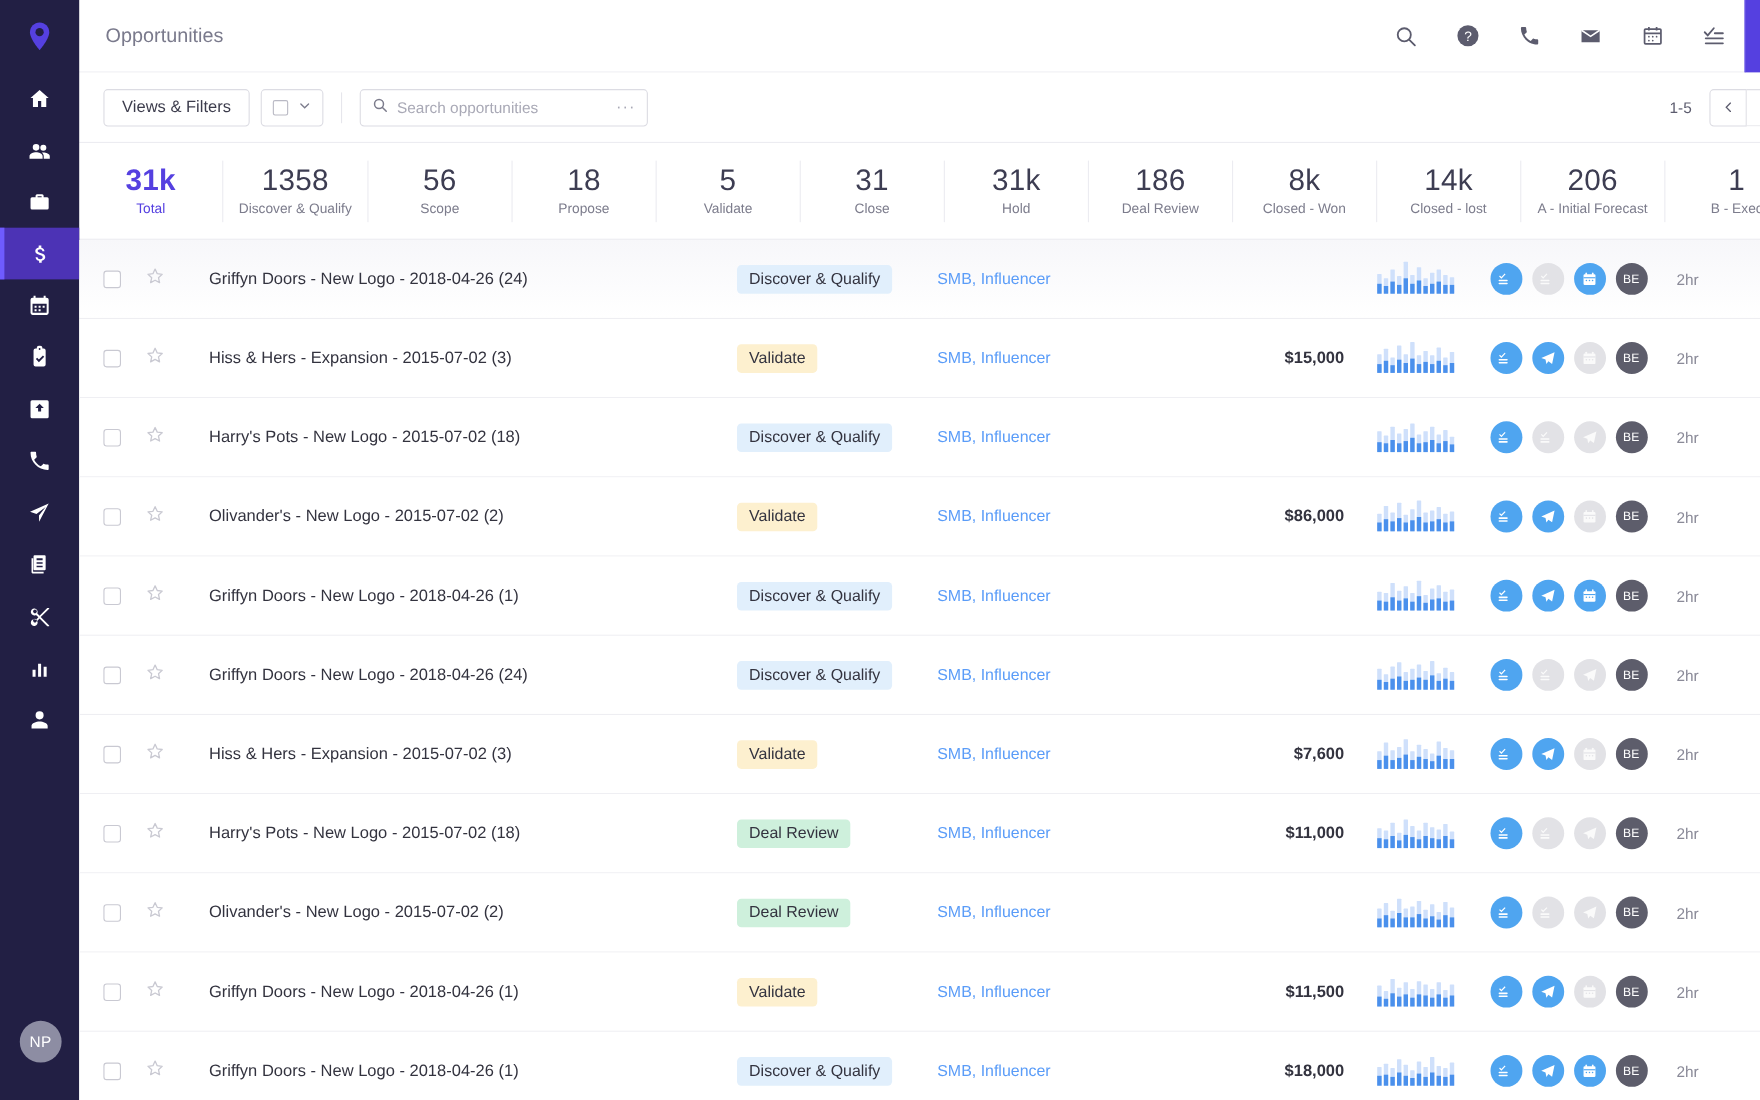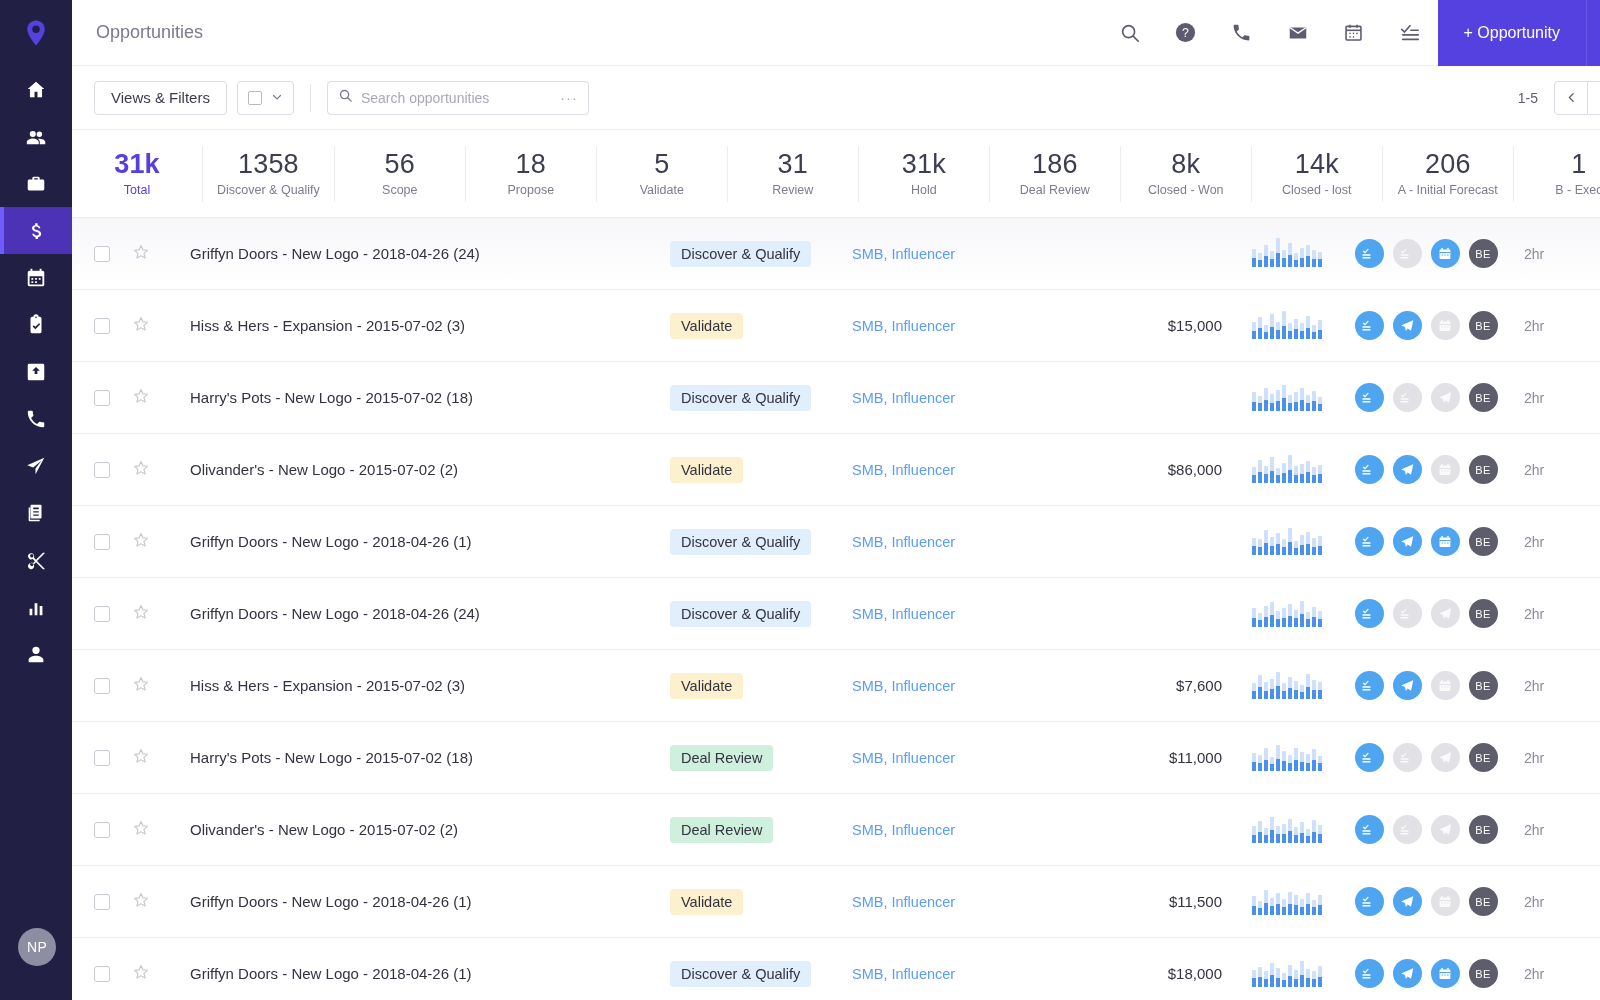--- a/index.html
+++ b/index.html
@@ -165,21 +165,21 @@
   }
   .badge.blue { background: #e1effc; }
   .badge.yellow { background: #fdf0cf; }
   .badge.green { background: #cef0dc; }
   .tags {
     width: 230px; flex: 0 0 230px; font-size: 14.5px; color: #5a9cf8;
     cursor: pointer; white-space: nowrap;
   }
   .amount {
     width: 150px; flex: 0 0 150px; text-align: right;
-    font-size: 15px; color: #33333f; padding-right: 10px;
+    font-size: 15px; color: #33333f; padding-right: 10px; font-weight: bold;
   }
   .spark { width: 110px; flex: 0 0 110px; display: flex; align-items: flex-end;
            justify-content: center; height: 26px; gap: 2px; }
   .spark span { width: 4px; display: block; background: #cfe0fb; position: relative; border-radius: .5px; }
   .spark span i { position: absolute; left: 0; bottom: 0; width: 100%; background: #4a90ec; display: block; }
   .actions { width: 168px; flex: 0 0 168px; display: flex; align-items: center; gap: 9px; justify-content: center; }
   .act {
     width: 29px; height: 29px; border-radius: 50%;
     display: flex; align-items: center; justify-content: center; cursor: pointer;
   }
@@ -345,21 +345,20 @@
         </div>
         <div class="tb-icon">
           <svg width="22" height="22" viewBox="0 0 24 24" fill="none" stroke="#5c5c6e" stroke-width="1.8" stroke-linecap="round">
               <path d="M3 8l3 3 6-7"></path>
               <line x1="13" y1="9" x2="21" y2="9"></line>
               <line x1="4" y1="14" x2="21" y2="14"></line>
               <line x1="4" y1="19" x2="21" y2="19"></line>
             </svg>
         </div>
       </div>
-      <div class="btn-opportunity">+ Opportunity</div>
       <div class="btn-flash">
         
       </div>
     </header>
 
     <div class="filterbar">
       <div class="views-btn">Views &amp; Filters</div>
       <div class="select-box">
         <span class="sq"></span>
         <span>
@@ -411,21 +410,21 @@
         <div class="stat">
           <div class="stat-value">18</div>
           <div class="stat-label">Propose</div>
         </div>
         <div class="stat">
           <div class="stat-value">5</div>
           <div class="stat-label">Validate</div>
         </div>
         <div class="stat">
           <div class="stat-value">31</div>
-          <div class="stat-label">Review</div>
+          <div class="stat-label">Close</div>
         </div>
         <div class="stat">
           <div class="stat-value">31k</div>
           <div class="stat-label">Hold</div>
         </div>
         <div class="stat">
           <div class="stat-value">186</div>
           <div class="stat-label">Deal Review</div>
         </div>
         <div class="stat">

